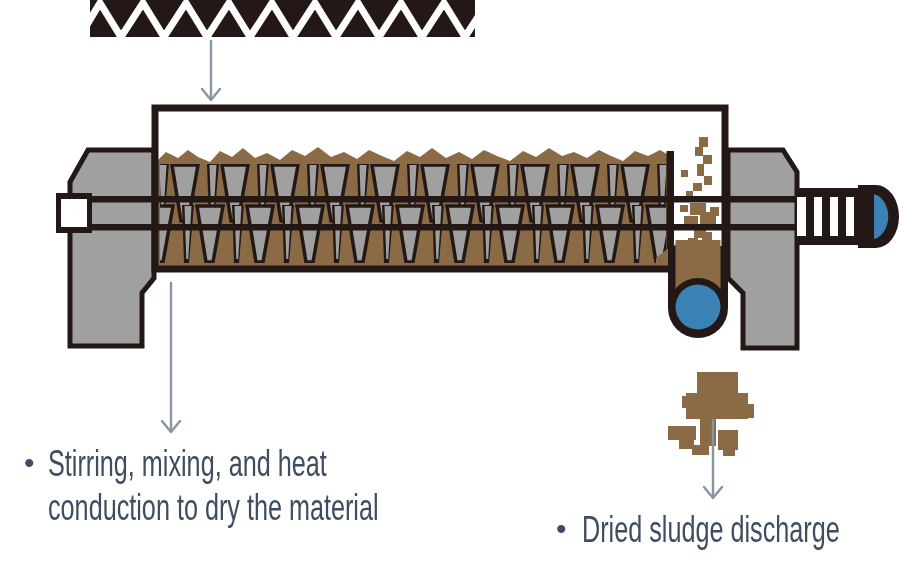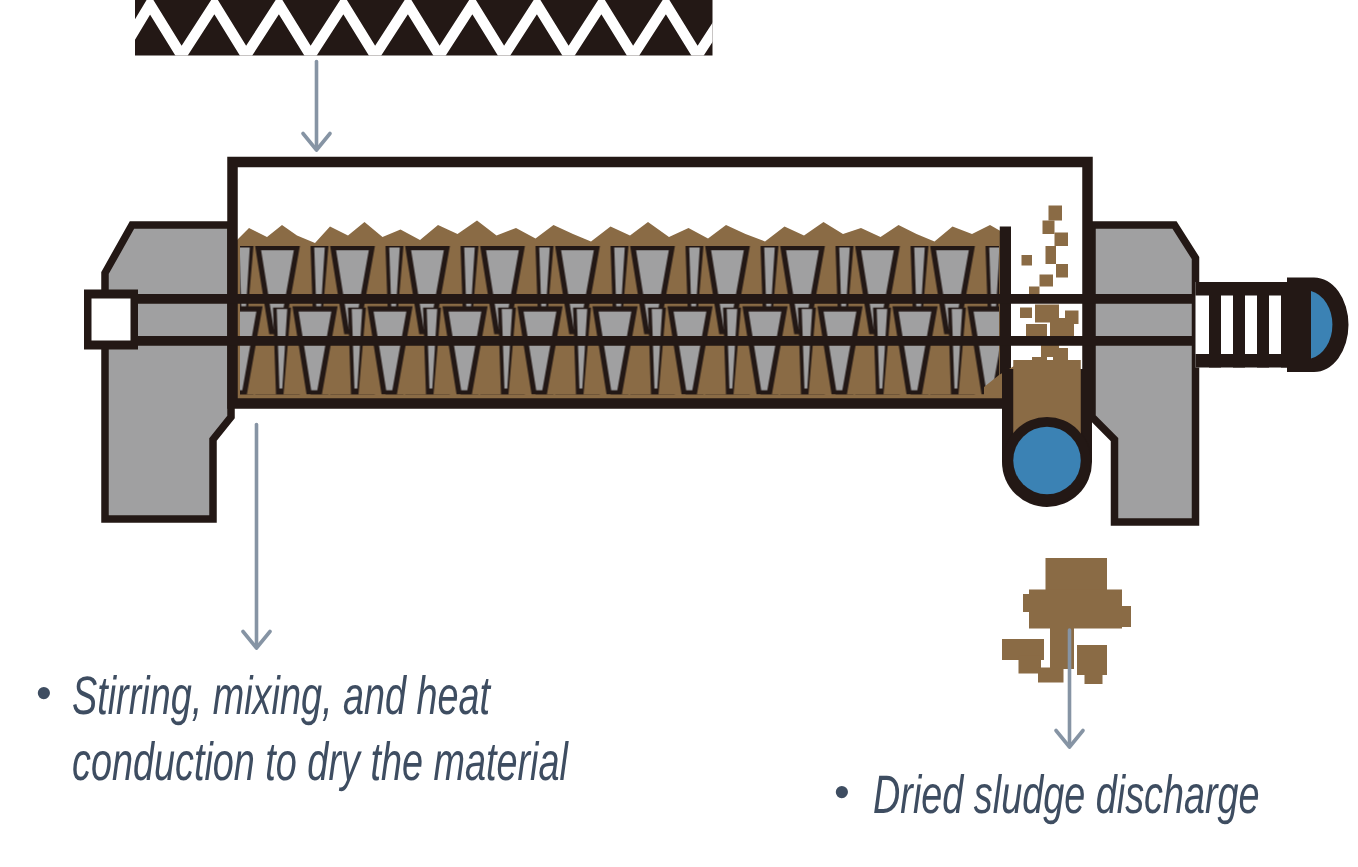--- a/index.html
+++ b/index.html
@@ -9,21 +9,21 @@
   html,body{margin:0;padding:0;background:#fff;}
   .canvas{position:relative;width:905px;height:578px;background:var(--white);
           overflow:hidden;font-family:"Liberation Sans",sans-serif;}
   svg{position:absolute;left:0;top:0;}
   .f-dark{fill:var(--dark);}  .f-brown{fill:var(--brown);}
   .f-gray{fill:var(--gray);}  .f-blue{fill:var(--blue);}
   .f-white{fill:var(--white);}
   .s-dark{stroke:var(--dark);} .s-white{stroke:var(--white);}
   .edge{stroke:var(--dark);stroke-width:5;}
   .arrow{stroke:var(--arrow);stroke-width:2.4;fill:none;stroke-linecap:round;stroke-linejoin:round;}
-  .caption{position:absolute;color:var(--text);font-size:36px;line-height:44px;font-style:italic;}
+  .caption{position:absolute;color:var(--text);font-size:36px;line-height:44px;}
   .condensed{display:inline-block;transform:scaleX(0.70);transform-origin:left top;white-space:nowrap;}
   .bullet{position:absolute;color:var(--text);font-size:30px;line-height:30px;}
 </style>
 </head>
 <body>
 
 <div class="canvas">
 
   <svg width="905" height="578" viewBox="0 0 905 578">
     <defs>

